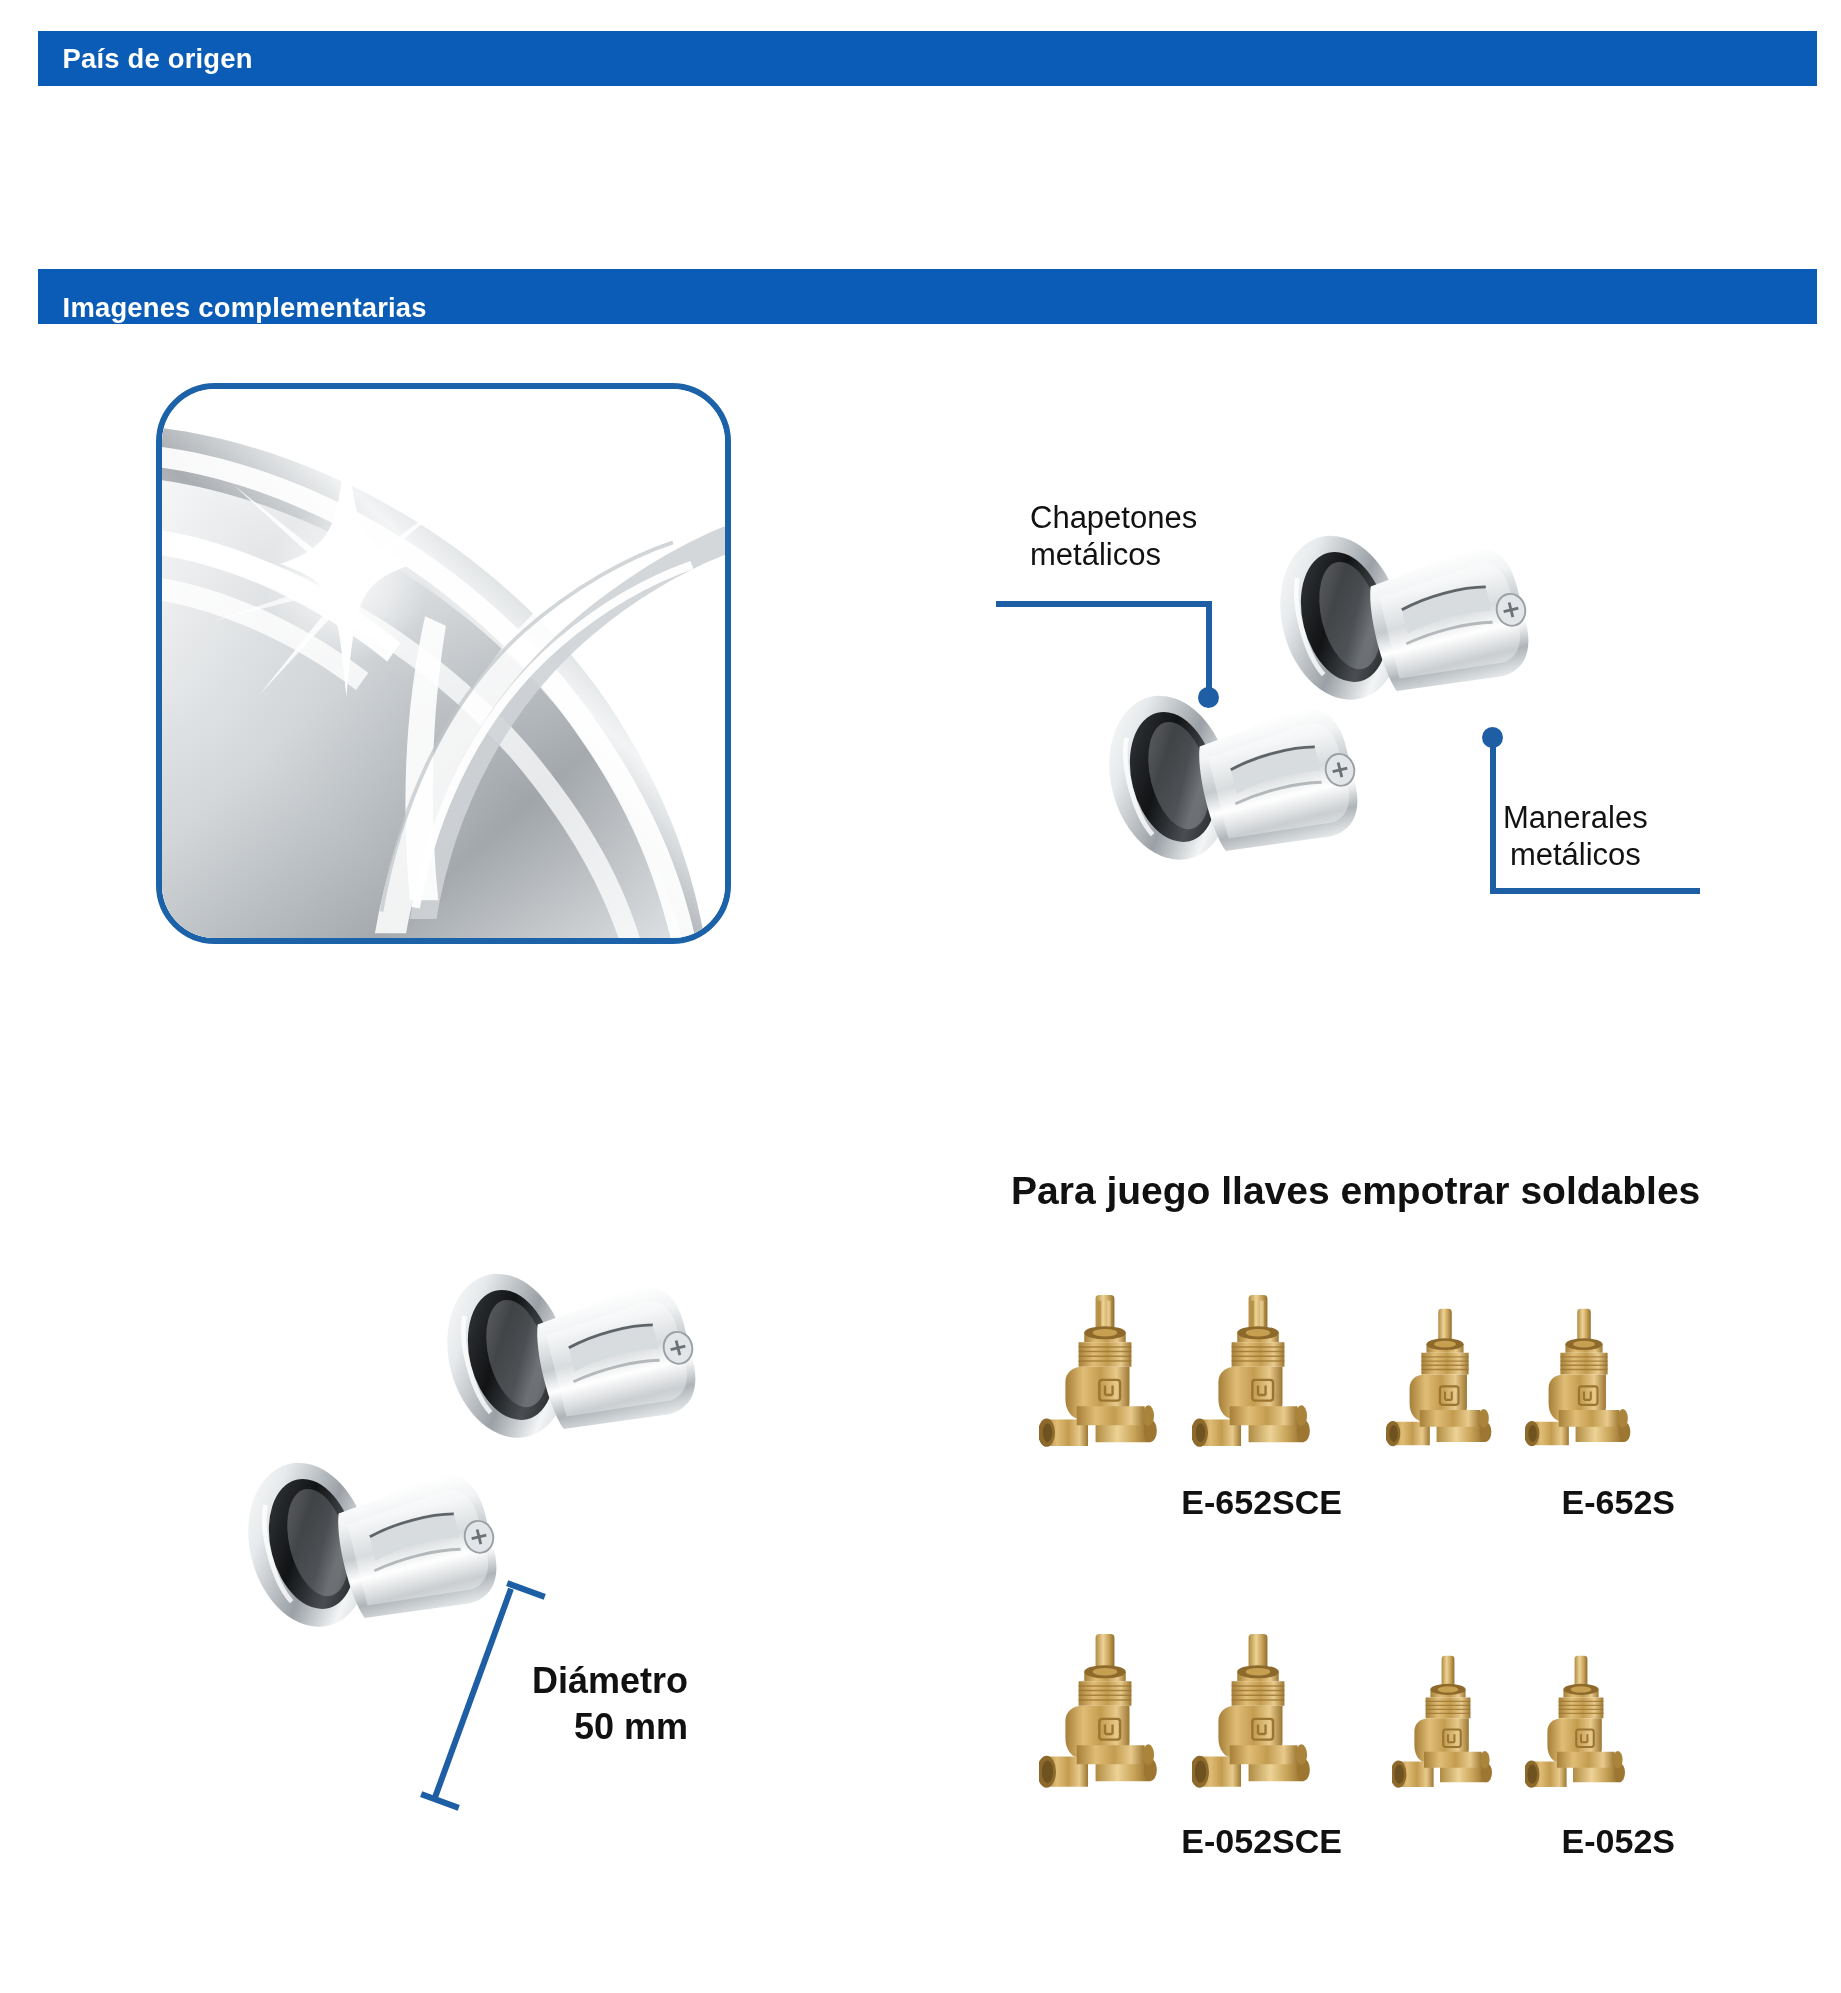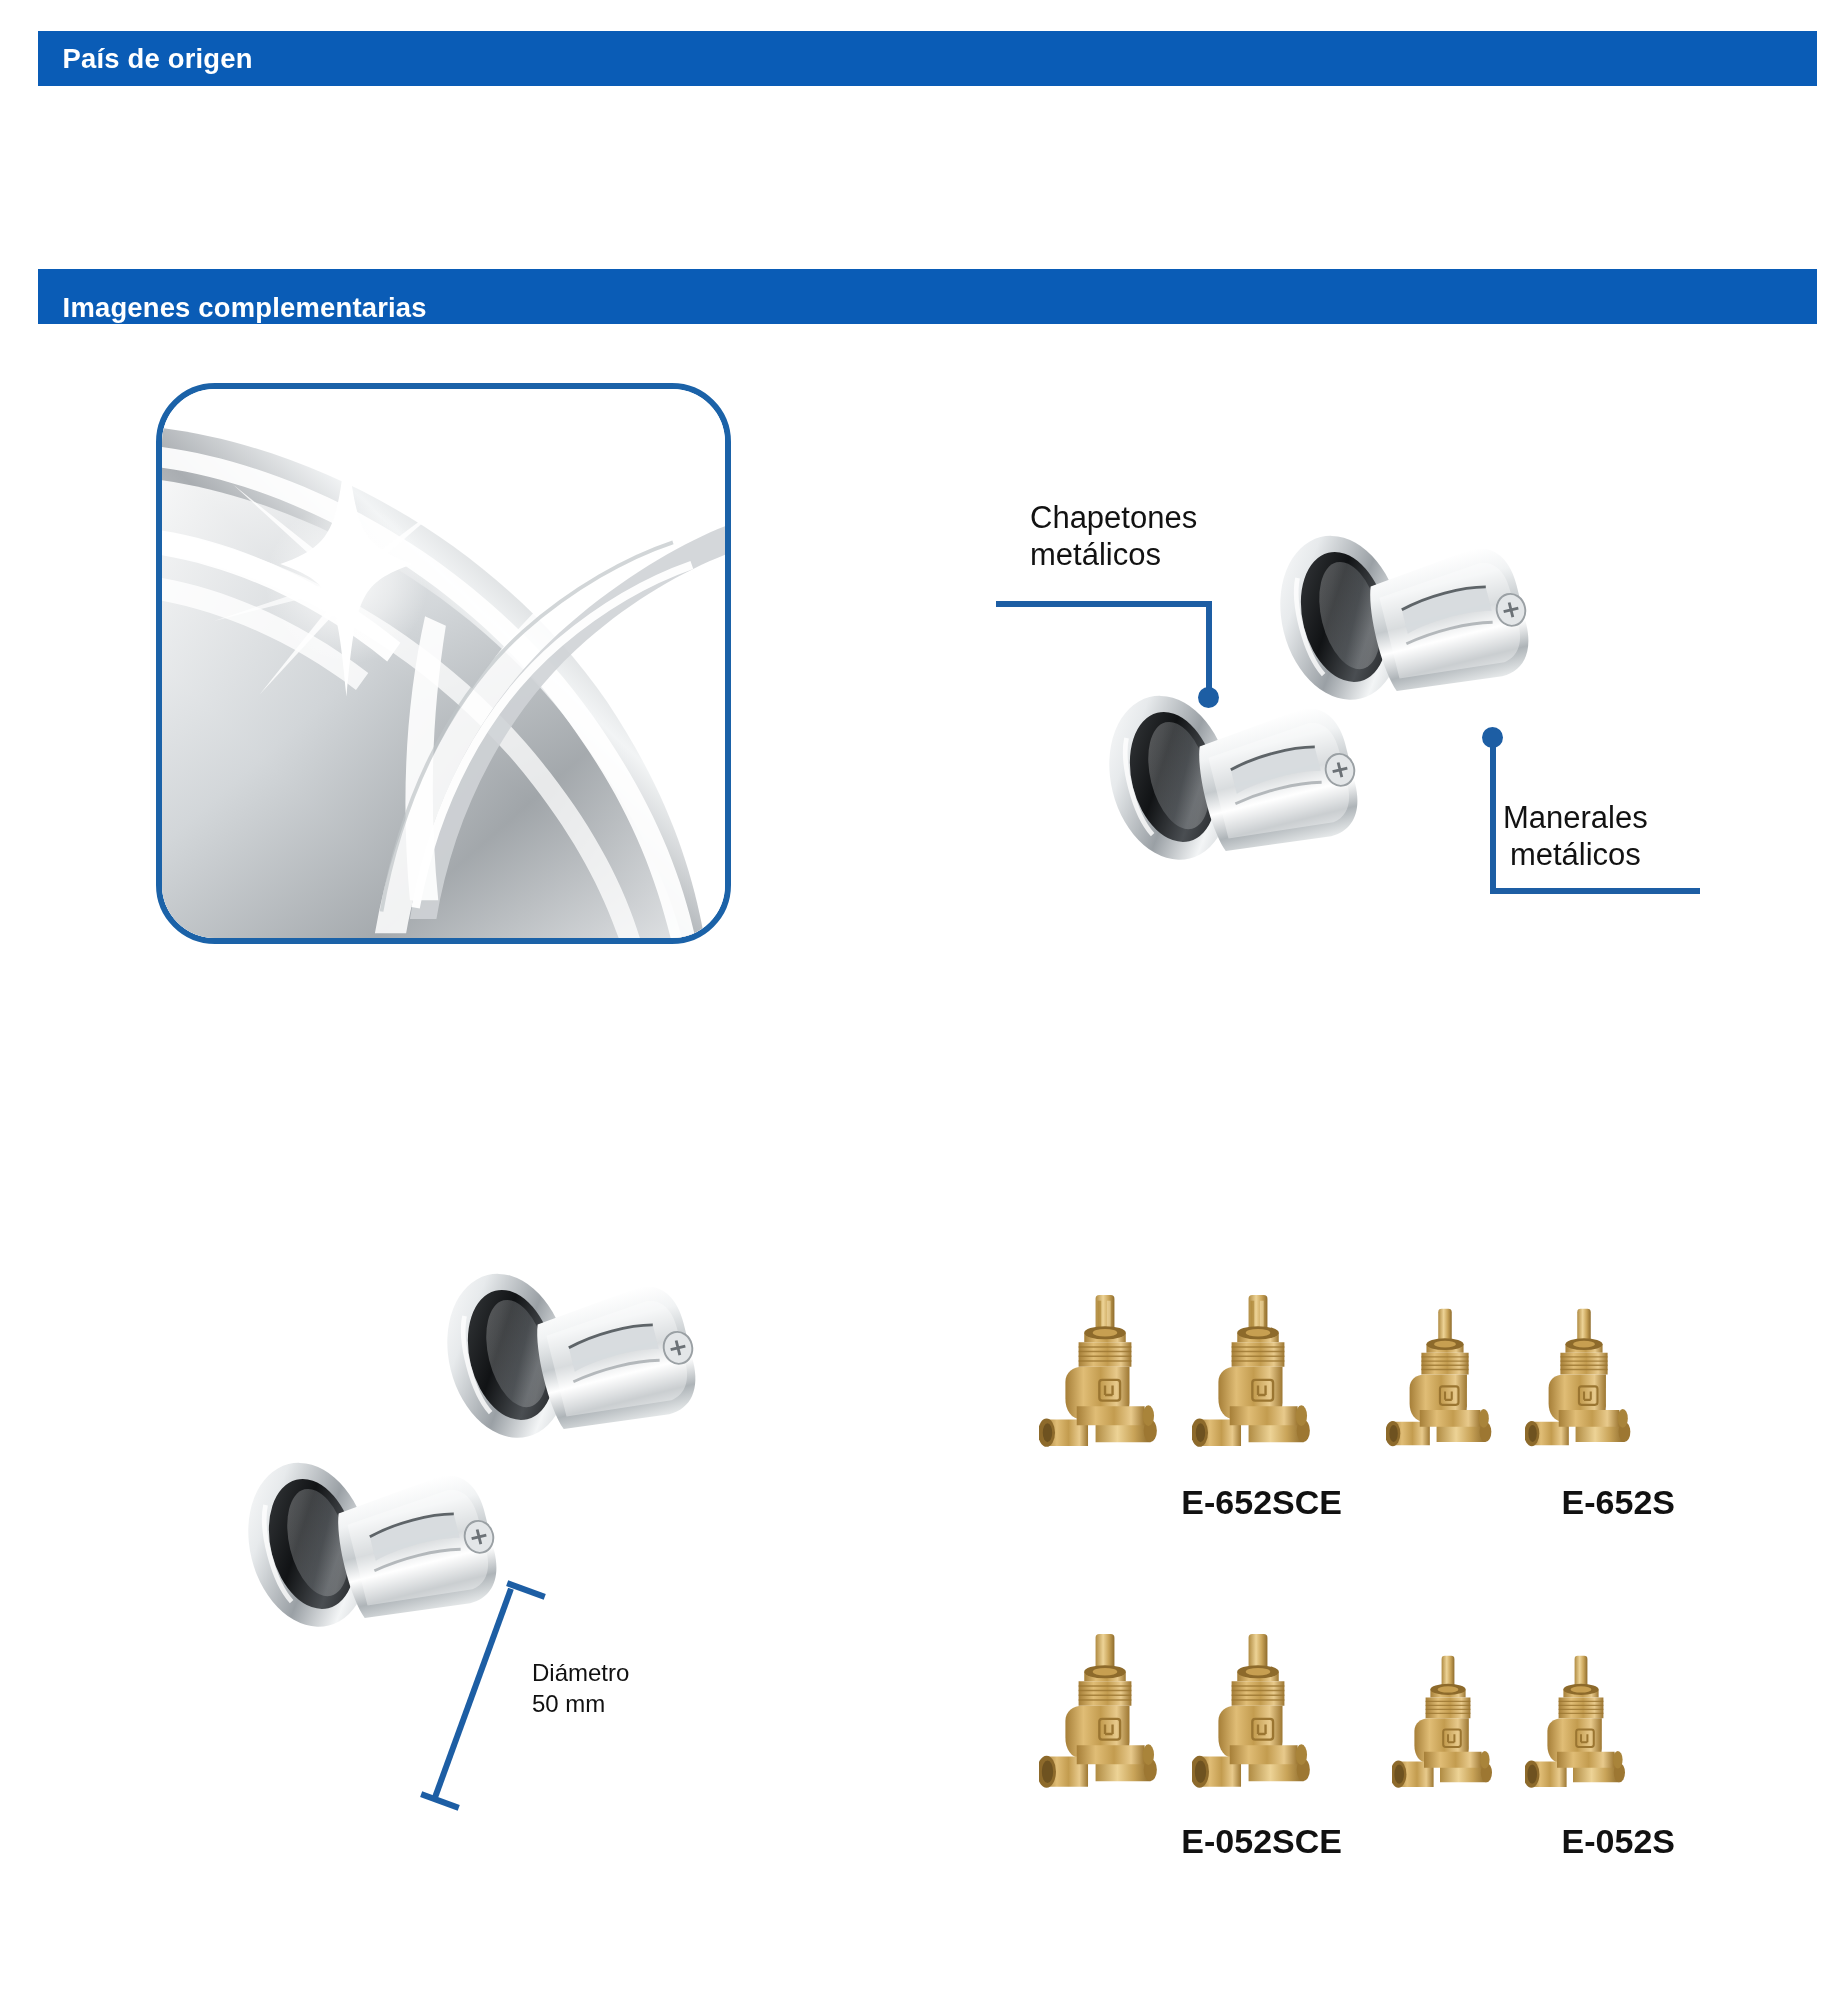--- a/index.html
+++ b/index.html
@@ -96,22 +96,23 @@
     position:absolute;left:470px;top:1582px;
     width:5.7px;height:222px;background:#1d5ea4;
     transform-origin:center center;
     transform:rotate(20deg);
   }
   .dim-cap{position:absolute;width:40px;height:5.7px;background:#1d5ea4;}
   #dim-cap-top{left:506px;top:1587px;transform:rotate(20deg);}
   #dim-cap-bot{left:420px;top:1798px;transform:rotate(20deg);}
   #label-diametro{
     position:absolute;left:532px;top:1658px;
-    color:#111;font-size:24px;font-weight:normal;line-height:1.28;
+    color:#111;font-size:36px;font-weight:bold;line-height:1.28;
     white-space:pre-line;
+    text-align:right;
   }
 
   
   .valve-heading{
     position:absolute;left:1011px;top:1169px;
     color:#111;font-size:39px;font-weight:bold;
     white-space:nowrap;
   }
   .valve-group{position:absolute;width:322px;}
   #vg-0{left:1020px;top:1287px;}
@@ -339,20 +340,21 @@
       </g>
     </svg>
   </div>
 
   <div class="dim-cap" id="dim-cap-top"></div>
   <div id="dim-line"></div>
   <div class="dim-cap" id="dim-cap-bot"></div>
   <div id="label-diametro">Diámetro
 50 mm</div>
 
+  <div class="valve-heading">Para juego llaves empotrar soldables</div>
 
   <div class="valve-group" id="vg-0">
     <div class="valve-pair">
       <svg width="132" height="166" viewBox="0 0 140 175" aria-hidden="true">
         <defs>
           <linearGradient id="brassA" x1="0" y1="0" x2="1" y2="0">
             <stop offset="0%" stop-color="#a67f38"></stop>
             <stop offset="28%" stop-color="#e0bd76"></stop>
             <stop offset="55%" stop-color="#c39c4f"></stop>
             <stop offset="80%" stop-color="#e8ca8c"></stop>

